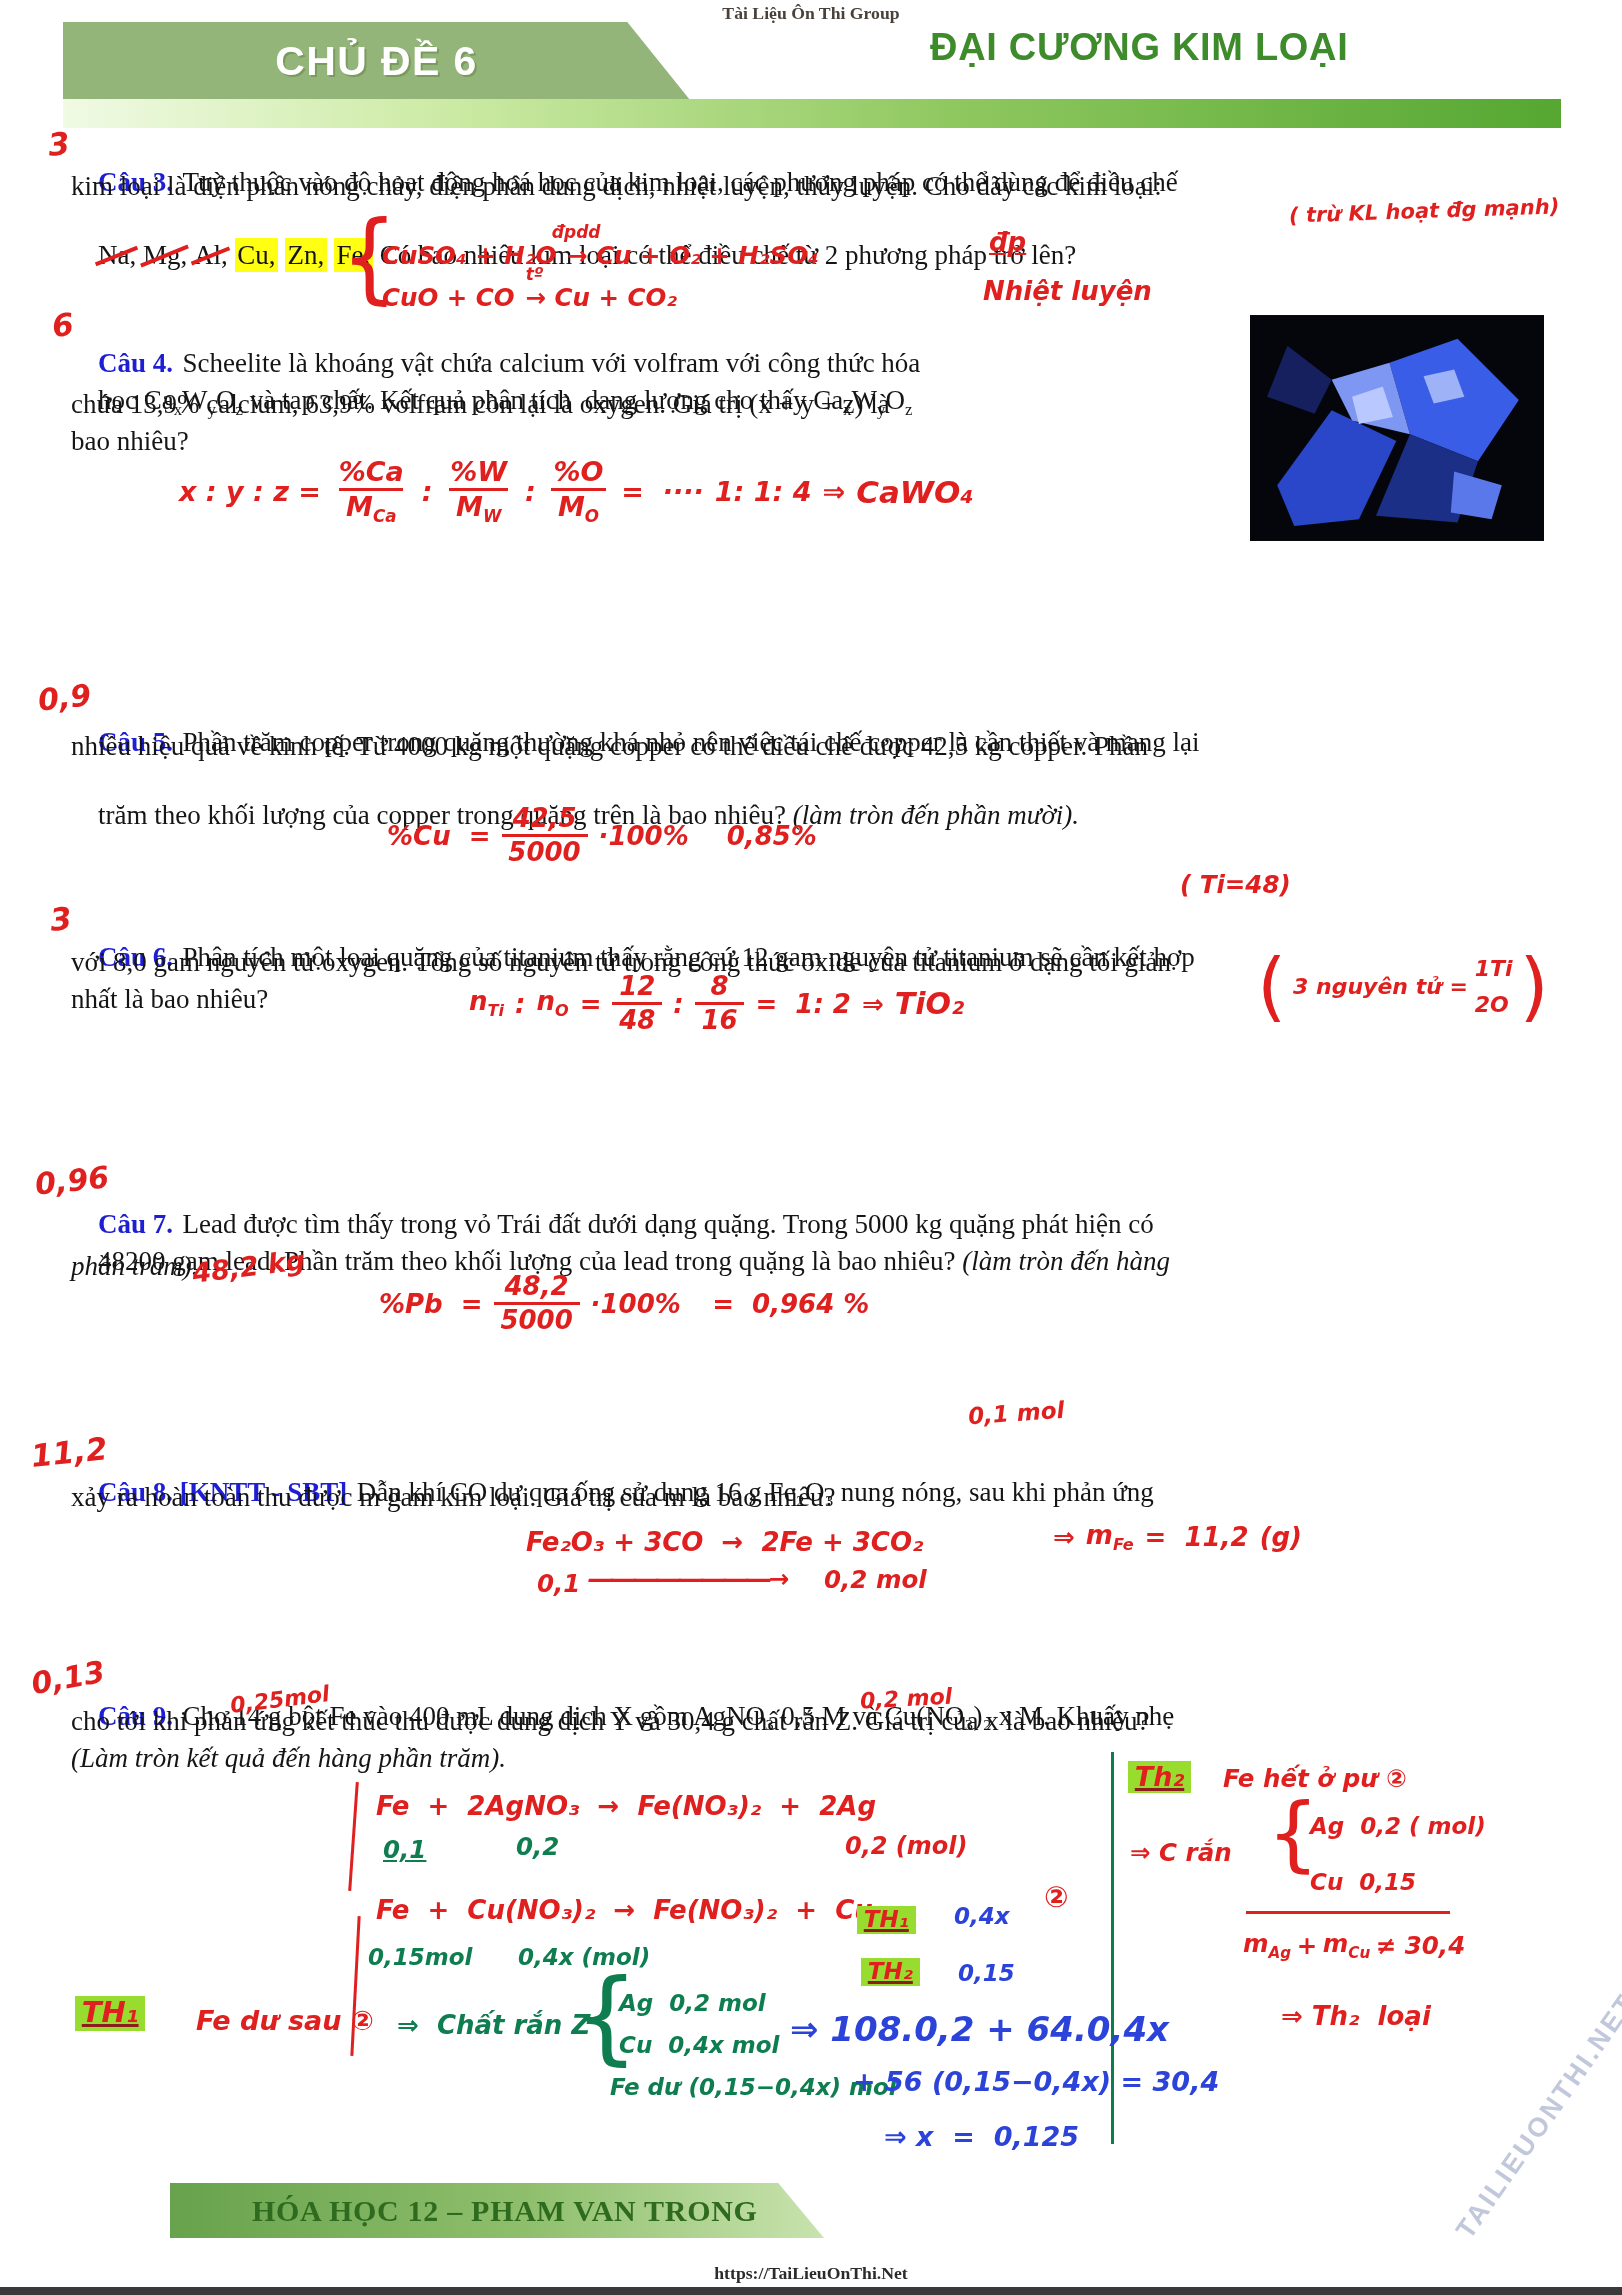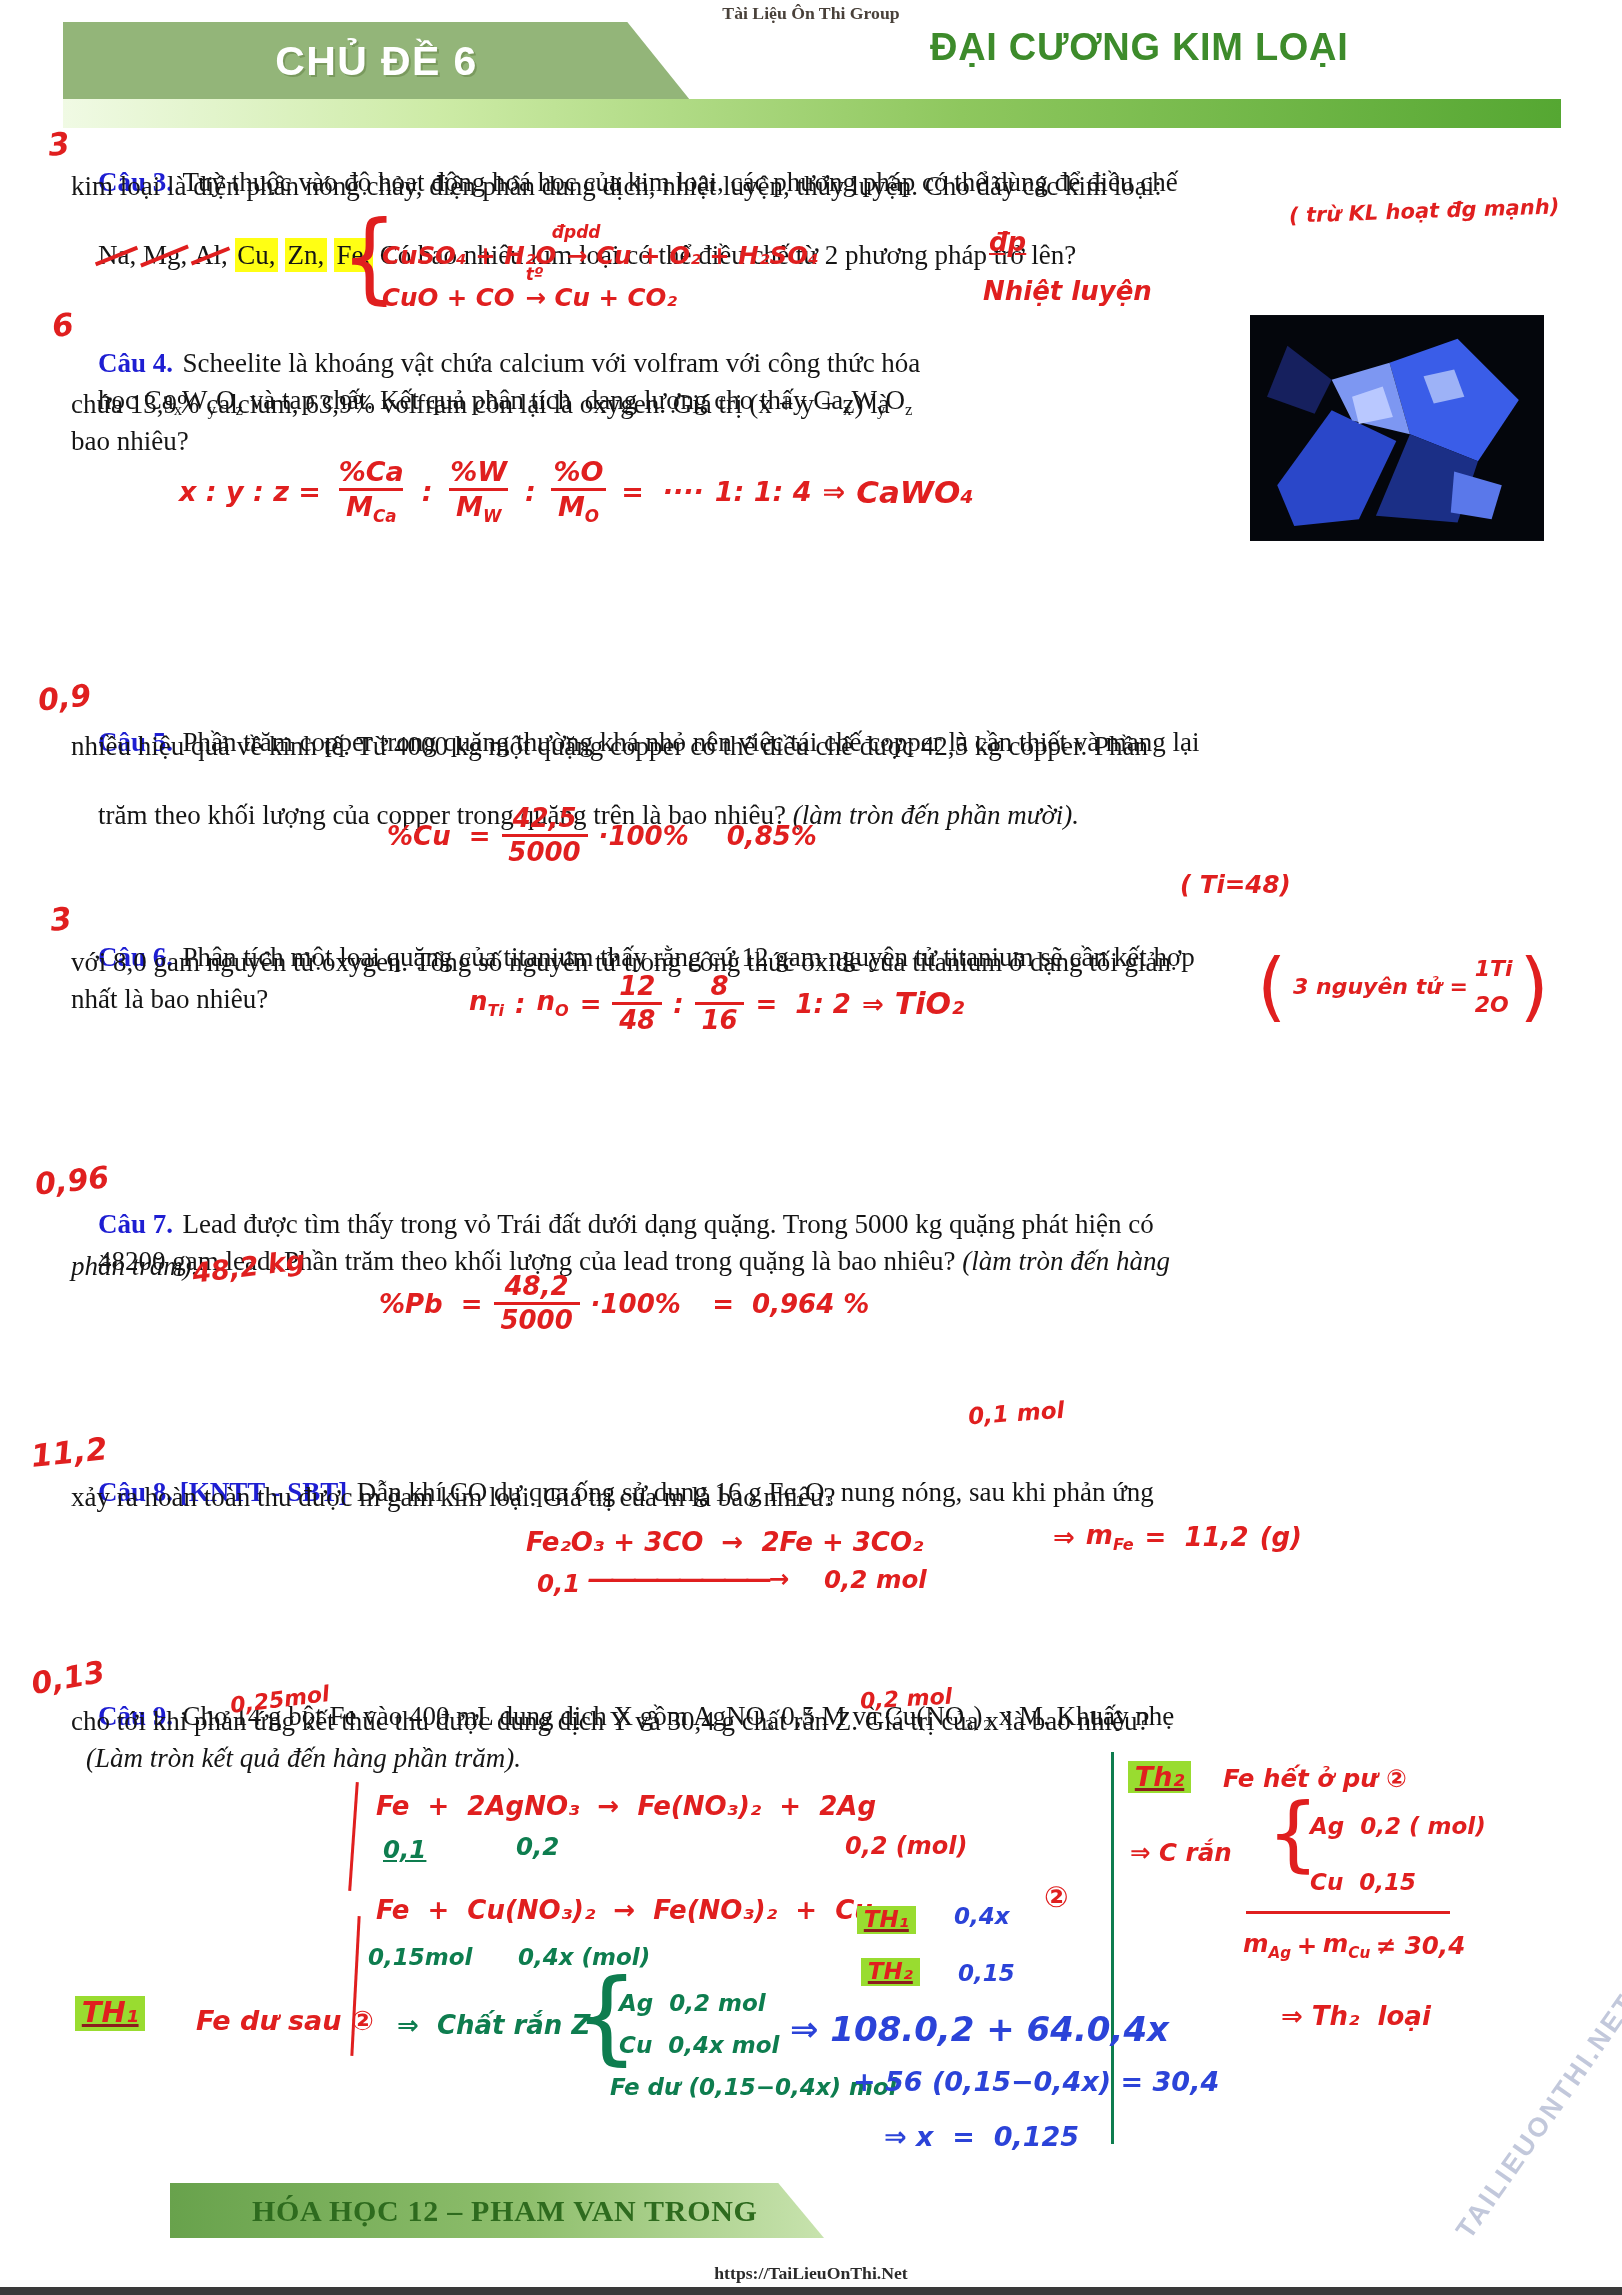--- a/index.html
+++ b/index.html
@@ -202,21 +202,21 @@
   <span class="hw red" style="left:589px;top:1566px;font-size:24.5px;letter-spacing:-2px;">――――――――→</span>
   <span class="hw red" style="left:824px;top:1567px;font-size:24.5px;">0,2 mol</span>
 
   <span class="hw red mk" style="left:31px;top:1661px;font-size:30px;transform:rotate(-10deg);">0,13</span>
   <div class="t" style="left:71px;top:1668px;">
     <span class="lbl">Câu 9.</span><span>Cho 14 g bột Fe vào 400 mL dung dịch X gồm AgNO₃ 0,5 M và Cu(NO₃)₂ x M. Khuấy nhẹ</span>
   </div>
   <span class="hw red" style="left:230px;top:1688px;font-size:22px;transform:rotate(-7deg);">0,25mol</span>
   <span class="hw red" style="left:860px;top:1687px;font-size:22px;transform:rotate(-3deg);">0,2 mol</span>
   <div class="t" style="left:71px;top:1705px;">cho tới khi phản ứng kết thúc thu được dung dịch Y và 30,4 g chất rắn Z. Giá trị của x là bao nhiêu?</div>
-  <div class="t it" style="left:86px;top:1742px;text-align:center;">(Làm tròn kết quả đến hàng phần trăm).</div>
+  <div class="t it" style="left:71px;top:1742px;text-align:center;">(Làm tròn kết quả đến hàng phần trăm).</div>
 
   <div class="rline" style="left:352px;top:1782px;width:2.7px;height:109px;transform:rotate(4deg);"></div>
   <div class="hw red" style="left:376px;top:1792px;font-size:26px;">Fe  +  2AgNO₃  →  Fe(NO₃)₂  +  2Ag</div>
   <span class="hw red" style="left:845px;top:1833px;font-size:24px;">0,2 (mol)</span>
   <span class="hw grn underl" style="left:383px;top:1837px;font-size:24.5px;">0,1</span>
   <span class="hw grn" style="left:516px;top:1834px;font-size:24.5px;">0,2</span>
 
   <div class="rline" style="left:354px;top:1916px;width:2.7px;height:140px;transform:rotate(3deg);"></div>
   <div class="hw red" style="left:376px;top:1896px;font-size:26px;">Fe  +  Cu(NO₃)₂  →  Fe(NO₃)₂  +  Cu</div>
   <span class="hw red" style="left:1044px;top:1882px;font-size:29px;">②</span>

